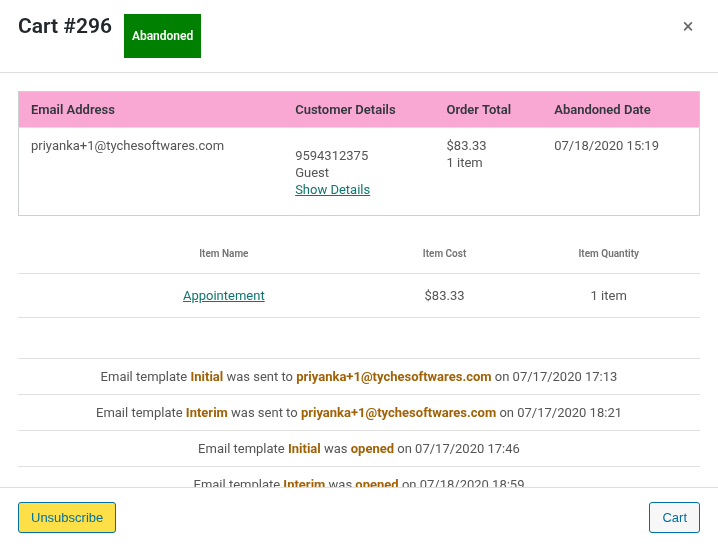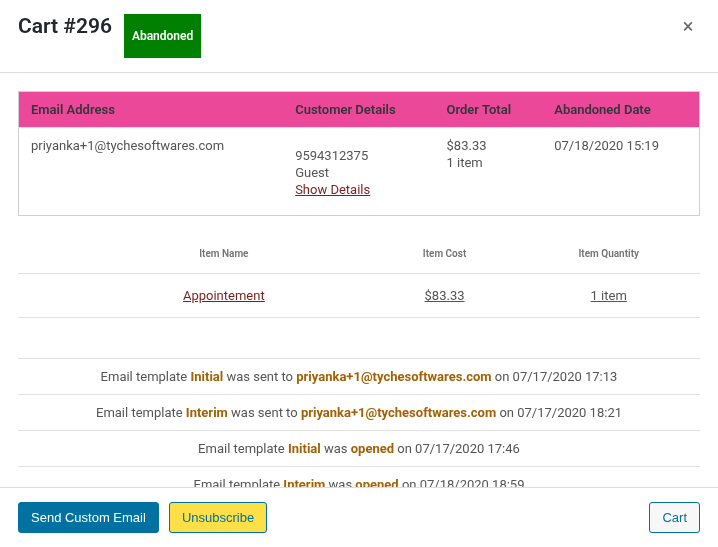--- a/index.html
+++ b/index.html
@@ -55,36 +55,36 @@
     overflow-y: auto;
     padding: 18px;
   }
   .detail-table {
     width: 100%;
     border-collapse: collapse;
     border: 1px solid #ccd0d4;
     margin-bottom: 18px;
   }
   .detail-table th {
-    background: #ec4899;
+    background: #f9a8d4;
     text-align: left;
     padding: 10px 12px;
     font-weight: 600;
     color: #32373c;
     border-bottom: 1px solid #e1e1e1;
     font-size: 13px;
   }
   .detail-table td {
     padding: 10px 12px 16px;
     vertical-align: top;
     color: #555;
   }
   .detail-table td .line { margin-bottom: 2px; }
   .link {
-    color: #7f1d1d;
+    color: #0f766e;
     text-decoration: underline;
     cursor: pointer;
   }
   .items-table {
     width: 100%;
     border-collapse: collapse;
     margin-bottom: 40px;
   }
   .items-table th {
     text-align: center;
@@ -93,21 +93,20 @@
     color: #737373;
     border-bottom: 1px solid #e1e1e1;
     font-size: 10px;
   }
   .items-table th:first-child { padding-left: 70px; }
   .items-table td {
     text-align: center;
     padding: 14px 12px;
     border-bottom: 1px solid #e1e1e1;
     color: #555;
-    text-decoration: underline;
   }
   .items-table td:first-child { padding-left: 70px; }
   .log {
     width: 100%;
   }
   .log-row {
     text-align: center;
     padding: 10px 8px;
     border-top: 1px solid #e1e1e1;
     color: #555;
@@ -213,17 +212,16 @@
         <span>Email template </span><b>Initial</b><span> was </span><b>opened</b><span> on 07/17/2020 17:46</span>
       </div>
       <div class="log-row">
         <span>Email template </span><b>Interim</b><span> was </span><b>opened</b><span> on 07/18/2020 18:59</span>
       </div>
     </div>
 
   </div>
 
   <div class="footer">
-    <button class="btn btn-primary">Send Custom Email</button>
     <button class="btn btn-secondary">Unsubscribe</button>
     <button class="btn btn-close">Cart</button>
   </div>
 </div>
 
 </body></html>

